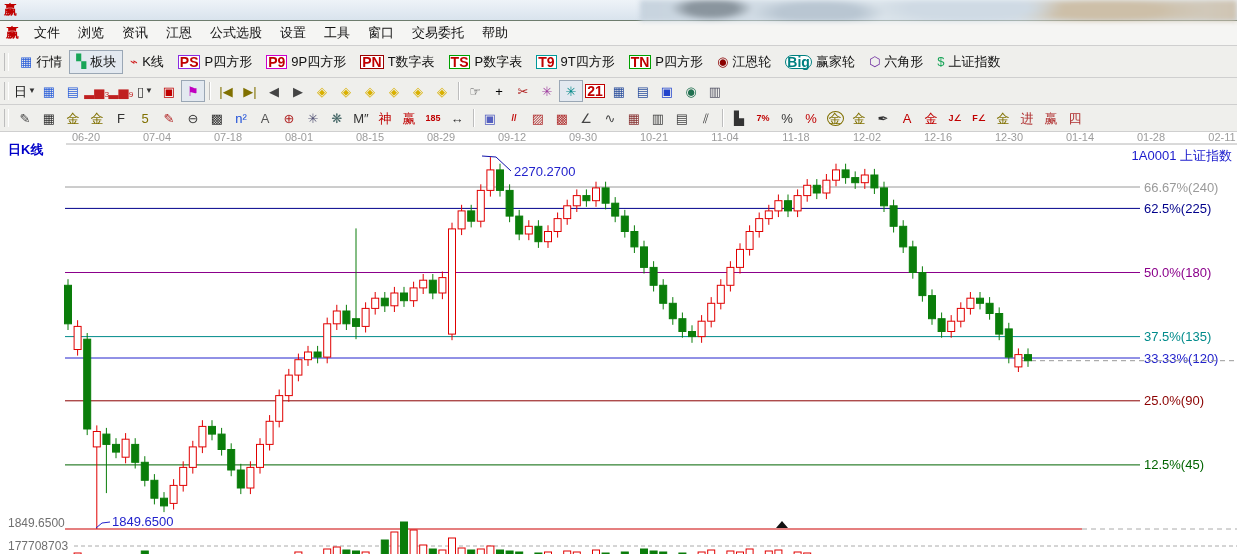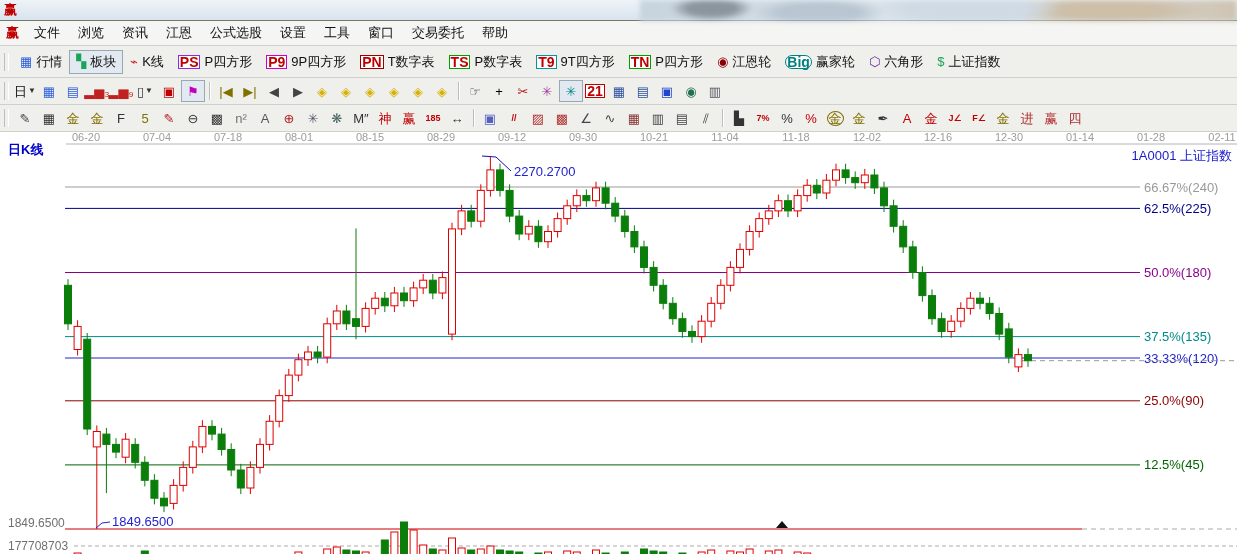--- a/index.html
+++ b/index.html
@@ -242,21 +242,21 @@
     <div class="ibtn">
       <span class="glyph" style="color:#b02020">✎</span>
     </div>
     <div class="ibtn">
       <span class="glyph" style="color:#333">⊖</span>
     </div>
     <div class="ibtn">
       <span class="glyph" style="color:#333">▩</span>
     </div>
     <div class="ibtn">
-      <span class="glyph" style="color:#737373">n²</span>
+      <span class="glyph" style="color:#1d4ed8">n²</span>
     </div>
     <div class="ibtn">
       <span class="glyph" style="color:#555">A</span>
     </div>
     <div class="ibtn">
       <span class="glyph" style="color:#b02020">⊕</span>
     </div>
     <div class="ibtn">
       <span class="glyph" style="color:#557">✳</span>
     </div>

